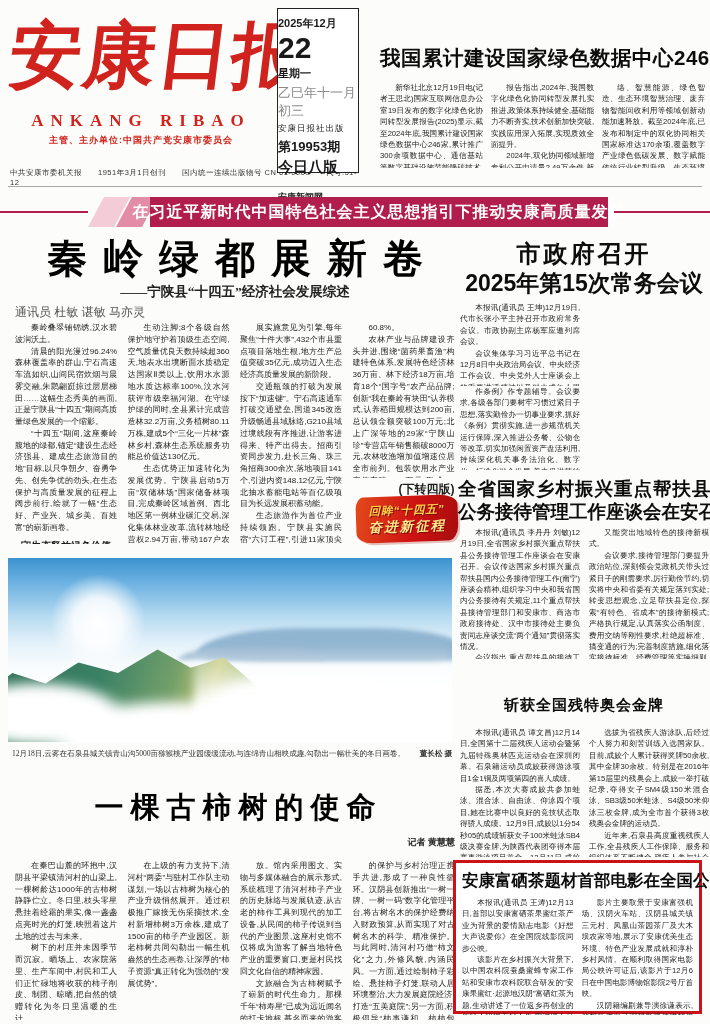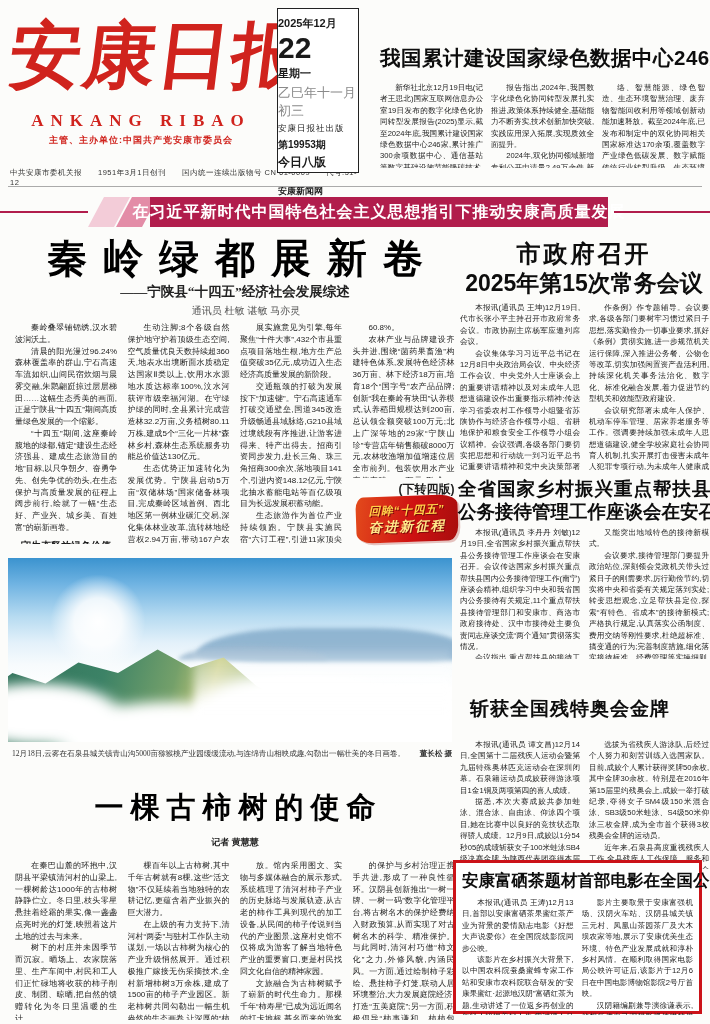--- a/index.html
+++ b/index.html
@@ -14,41 +14,41 @@
                font-weight:bold;font-size:17px;letter-spacing:7px;}
   .mast-sponsor{margin-top:3px;text-align:center;color:#d0231d;font-weight:bold;font-size:9px;letter-spacing:1px;}
   .org-line{position:absolute;left:10px;top:168px;width:356px;font-size:7.5px;color:#333;letter-spacing:.5px;}
   .datebox{position:absolute;left:277px;top:8px;width:80px;height:156px;border:1.5px solid #222;
            background:#fff;text-align:left;padding-top:7px;}
   .db-ym{font-size:11px;font-weight:bold;}
   .db-day{font-size:30px;font-weight:bold;line-height:1.15;}
   .db-week{font-size:11px;font-weight:bold;}
   .db-lunar{font-size:13px;color:#8a8a8a;margin-top:3px;}
   .db-pub{font-size:8.5px;font-family:"Liberation Serif",serif;margin-top:3px;letter-spacing:1px;}
-  .db-issue{font-size:10px;font-weight:bold;margin-top:3px;}
-  .db-pages{font-size:12px;font-weight:bold;margin-top:2px;}
+  .db-issue{font-size:13px;font-weight:bold;margin-top:3px;}
+  .db-pages{font-size:15px;font-weight:bold;margin-top:2px;}
   .db-site{font-size:9px;font-weight:bold;margin-top:14px;}
   .db-url{font-size:8px;margin-top:15px;}
   .top-article{position:absolute;left:380px;top:44px;width:326px;}
   .top-headline{font-size:20.5px;font-weight:bold;letter-spacing:.5px;color:#0d0d0d;white-space:nowrap;}
   .rule{position:absolute;left:8px;right:8px;height:0;border-top:1px solid #aaa;}
   
   .banner{position:absolute;left:0;top:197px;width:710px;height:30px;}
   .banner .hline{position:absolute;top:14px;height:1.5px;background:#b11d4c;}
   .chev{position:absolute;top:0;width:26px;height:30px;transform:skewX(-28deg);}
   .banner-bar{position:absolute;left:150px;top:0;width:458px;height:30px;background:#b11d4c;
               color:#fff;font-weight:bold;font-size:16px;letter-spacing:1px;
               display:flex;align-items:center;justify-content:center;white-space:nowrap;}
   
   .main-head{position:absolute;left:15px;top:231px;width:440px;text-align:center;
              font-family:"Liberation Serif",serif;font-weight:bold;font-size:40px;
              letter-spacing:16px;text-indent:16px;color:#000;white-space:nowrap;}
   .main-sub{position:absolute;left:15px;top:283px;width:440px;text-align:center;
             font-family:"Liberation Serif",serif;font-weight:bold;font-size:13.5px;color:#222;}
-  .main-by{position:absolute;left:26px;top:304px;width:440px;text-align:center;font-size:10px;color:#555;}
+  .main-by{position:absolute;left:15px;top:304px;width:440px;text-align:left;font-size:12px;color:#555;}
   .rhead{position:absolute;text-align:center;font-weight:bold;color:#0d0d0d;white-space:nowrap;}
   
   .cols{position:absolute;display:flex;}
   .col{overflow:hidden;text-align:justify;color:#1c1c1c;}
   .para{margin:0;text-indent:2em;}
   .sub{margin:5px 0 4px;text-align:center;font-size:10px;font-weight:bold;text-indent:0;}
   .colL{width:102px;height:100%;font-size:8px;line-height:1.47;margin-right:10.5px;}
   .colL:last-child{margin-right:0;}
   .colT{width:103px;height:100%;font-size:7.6px;line-height:1.5;margin-right:8px;}
   .colT:last-child{margin-right:0;}
@@ -86,21 +86,21 @@
   .haze{position:absolute;right:0;top:92px;width:58%;height:92px;filter:blur(4px);
         background:linear-gradient(180deg,rgba(255,255,255,.15),#fff 70%);}
   .caption{position:absolute;left:12px;top:748px;width:440px;display:flex;
            font-family:"Liberation Serif",serif;font-size:7.6px;color:#333;line-height:1.5;}
   .caption .cap-text{flex:1;}
   .caption .cap-credit{font-weight:bold;margin-left:14px;white-space:nowrap;}
   
   .pers-head{position:absolute;left:15px;top:788px;width:440px;text-align:center;
              font-family:"Liberation Serif",serif;font-weight:bold;font-size:29px;
              letter-spacing:7px;text-indent:7px;color:#000;white-space:nowrap;}
-  .pers-by{position:absolute;left:15px;top:836px;width:440px;text-align:center;font-size:9px;font-weight:bold;color:#222;}
+  .pers-by{position:absolute;left:15px;top:836px;width:440px;text-align:right;font-size:9px;font-weight:bold;color:#222;}
   
   .moviebox{position:absolute;left:453px;top:860px;width:249px;height:154px;
             border:3px solid #cb1218;background:#fff;padding:5px 6px;box-sizing:border-box;}
   .movie-head{text-align:center;font-weight:bold;font-size:16.5px;color:#0d0d0d;white-space:nowrap;margin:2px 0 5px;}
 </style>
 </head>
 <body>
 
 <div id="page">
 
@@ -178,21 +178,21 @@
     </div>
   </div>
 
   <div class="badge">
     <div class="badge-l1">回眸“十四五”</div>
     <div class="badge-l2">奋进新征程</div>
   </div>
 
   <div class="rhead" style="left:462px;top:238px;width:244px;font-size:24px;letter-spacing:3px;">市政府召开</div>
   <div class="rhead" style="left:458px;top:268px;width:252px;font-size:23px;letter-spacing:0;">2025年第15次常务会议</div>
-  <div class="cols" style="left:460px;top:302px;width:249px;height:168px;">
+  <div class="cols" style="left:460px;top:302px;width:249px;height:168px;flex-direction:column;">
     <div class="col colR">
         <p class="para">本报讯(通讯员 王坤)12月19日,代市长张小平主持召开市政府常务会议。市政协副主席杨军应邀列席会议。</p>
         <p class="para">会议集体学习习近平总书记在12月8日中央政治局会议、中央经济工作会议、中央党外人士座谈会上的重要讲话精神以及对未成年人思想道德建设作出重要指示精神;传达学习省委农村工作领导小组暨省苏陕协作与经济合作领导小组、省耕地保护和粮食安全工作领导小组会议精神。会议强调,各级各部门要切实把思想和行动统一到习近平总书记重要讲话精神和党中央决策部署上来,结合贯彻落实省委十四届九次全会和市委五届十次全会工作安排,聚焦高质量发展首要任务,着力稳就业、稳企业、稳市场、稳预期,推动经济实现质的有效提升和量的合理增长,奋力完成全年经济社会发展目标任务,确保“十五五”实现良好开局。</p>
       </div>
     <div class="col colR">
         <p class="para">作条例》作专题辅导。会议要求,各级各部门要树牢习惯过紧日子思想,落实勤俭办一切事业要求,抓好《条例》贯彻实施,进一步规范机关运行保障,深入推进公务餐、公物仓等改革,切实加强闲置资产盘活利用,持续深化机关事务法治化、数字化、标准化融合发展,着力促进节约型机关和效能型政府建设。</p>
         <p class="para">会议研究部署未成年人保护、机动车停车管理、居家养老服务等工作。强调要持续加强未成年人思想道德建设,健全学校家庭社会协同育人机制,扎实开展打击侵害未成年人犯罪专项行动,为未成年人健康成长营造良好环境。要聚焦解决停车供需矛盾,深入挖掘城镇公共空间潜力,科学合理配置停车资源,严格规范经营管理和停车秩序,更好满足群众合理停车需求。要积极应对人口老龄化,坚持以居家老年人服务需求为导向,充分激发政府、市场、社会、家庭等多元主体的积极性,不断优化资源配置,配套完善服务供给体系,促进养老服务高质量发展。会议还研究了其他事项。</p>
       </div>
   </div>
 
@@ -202,22 +202,22 @@
     <div class="col colR">
         <p class="para">本报讯(通讯员 李丹丹 刘敏)12月19日,全省国家乡村振兴重点帮扶县公务接待管理工作座谈会在安康召开。会议传达国家乡村振兴重点帮扶县国内公务接待管理工作(南宁)座谈会精神,组织学习中央和我省国内公务接待有关规定,11个重点帮扶县接待管理部门和安康市、商洛市政府接待处、汉中市接待处主要负责同志座谈交流“两个通知”贯彻落实情况。</p>
         <p class="para">会议指出,重点帮扶县的接待工作既是保障公务运转的必要环节,也是落实中央八项规定精神、纠治“四风”问题的关键领域。强调重点帮扶县做好接待工作首先要把握政治属性和地域定位,解放思想,破除老观念,立足县域实际,探索符合接待工作新形势新要求,</p>
       </div>
     <div class="col colR">
         <p class="para">又能突出地域特色的接待新模式。</p>
         <p class="para">会议要求,接待管理部门要提升政治站位,深刻领会党政机关带头过紧日子的刚需要求,厉行勤俭节约,切实将中央和省委有关规定落到实处;转变思想观念,立足帮扶县定位,探索“有特色、省成本”的接待新模式;严格执行规定,认真落实公函制度、费用交纳等刚性要求,杜绝超标准、搞变通的行为;完善制度措施,细化落实接待标准、经费管理等实操细则,形成闭环管理。</p>
       </div>
   </div>
 
-  <div class="rhead" style="left:444px;top:696px;width:252px;font-size:19px;letter-spacing:1px;">斩获全国残特奥会金牌</div>
-  <div class="cols" style="left:460px;top:727px;width:249px;height:130px;margin-top:12px;">
+  <div class="rhead" style="left:458px;top:696px;width:252px;font-size:15px;letter-spacing:1px;">斩获全国残特奥会金牌</div>
+  <div class="cols" style="left:460px;top:727px;width:249px;height:130px;">
     <div class="col colR">
         <p class="para">本报讯(通讯员 谭文昌)12月14日,全国第十二届残疾人运动会暨第九届特殊奥林匹克运动会在深圳闭幕。石泉籍运动员成姣获得游泳项目1金1铜及两项第四的喜人成绩。</p>
         <p class="para">据悉,本次大赛成姣共参加蛙泳、混合泳、自由泳、仰泳四个项目,她在比赛中以良好的竞技状态取得骄人成绩。12月9日,成姣以1分54秒05的成绩斩获女子100米蛙泳SB4级决赛金牌,为陕西代表团夺得本届赛事游泳项目首金。12月11日,成姣又以3分27秒68的成绩,拿下女子200米个人混合泳SM5级决赛铜牌。在随后进行的女子S5级200米自由泳、50米仰泳项目中均获得第四名。成姣幼时因患脑瘫导致双腿无法行走,2005年入</p>
       </div>
     <div class="col colR">
         <p class="para">选拔为省残疾人游泳队,后经过个人努力和刻苦训练入选国家队。目前,成姣个人累计获得奖牌50余枚,其中金牌30余枚。特别是在2016年第15届里约残奥会上,成姣一举打破纪录,夺得女子SM4级150米混合泳、SB3级50米蛙泳、S4级50米仰泳三枚金牌,成为全市首个获得3枚残奥会金牌的运动员。</p>
         <p class="para">近年来,石泉县高度重视残疾人工作,全县残疾人工作保障、服务和组织体系不断健全,残疾人参与社会活动的环境和条件明显改善,合法权益得到有力维护,全县残疾人事业健康快速发展。尤其是残疾人体育工作成效明显,涌现出一大批以夏江波、成姣为代表的石泉籍优秀运动员,展现了石泉健儿的良好风采。</p>
       </div>
   </div>
 
@@ -235,21 +235,20 @@
   </div>
 
   <div class="pers-head">一棵古柿树的使命</div>
   <div class="pers-by">记者 黄慧慧</div>
   <div class="cols" style="left:15px;top:860px;width:440px;height:160px;">
     <div class="col colL">
         <p class="para">在秦巴山麓的环抱中,汉阴县平梁镇清河村的山梁上,一棵树龄达1000年的古柿树静静伫立。冬日里,枝头零星悬挂着经霜的果实,像一盏盏点亮时光的灯笼,映照着这片土地的过去与未来。</p>
         <p class="para">树下的村庄并未因季节而沉寂。晒场上、农家院落里、生产车间中,村民和工人们正忙碌地将收获的柿子削皮、制团、晾晒,把自然的馈赠转化为冬日里温暖的生计。</p>
       </div>
     <div class="col colL">
-        <p class="para">棵百年以上古柿树,其中千年古树就有8棵,这些“活文物”不仅延续着当地独特的农耕记忆,更蕴含着产业振兴的巨大潜力。</p>
         <p class="para">在上级的有力支持下,清河村“两委”与驻村工作队主动谋划,一场以古柿树为核心的产业升级悄然展开。通过积极推广嫁接无伤采摘技术,全村新增柿树3万余株,建成了1500亩的柿子产业园区。新老柿树共同勾勒出一幅生机盎然的生态画卷,让深厚的“柿子资源”真正转化为强劲的“发展优势”。</p>
       </div>
     <div class="col colL">
         <p class="para">放。馆内采用图文、实物与多媒体融合的展示形式,系统梳理了清河村柿子产业的历史脉络与发展轨迹,从古老的柿作工具到现代的加工设备,从民间的柿子传说到当代的产业图景,这座村史馆不仅将成为游客了解当地特色产业的重要窗口,更是村民找回文化自信的精神家园。</p>
         <p class="para">文旅融合为古柿树赋予了崭新的时代生命力。那棵千年“柿寿星”已成为远近闻名的打卡地标,慕名而来的游客在树下驻足流连,聆听古树的故事,感受柿乡的风情,古树</p>
       </div>
     <div class="col colL">
         <p class="para">的保护与乡村治理正携手共进,形成了一种良性循环。汉阴县创新推出“一树一牌、一树一码”数字化管理平台,将古树名木的保护经费纳入财政预算,从而实现了对古树名木的科学、精准保护。与此同时,清河村巧借“柿文化”之力,外修风貌,内涵民风。一方面,通过绘制柿子彩绘、悬挂柿子灯笼,联动人居环境整治,大力发展庭院经济,打造“五美庭院”;另一方面,积极倡导“柿事谦和、柿柿包容”的新民风,逐步形成了“一户一景、一院一韵”的乡村风貌与淳朴和谐的乡风民风。</p>
       </div>
   </div>

